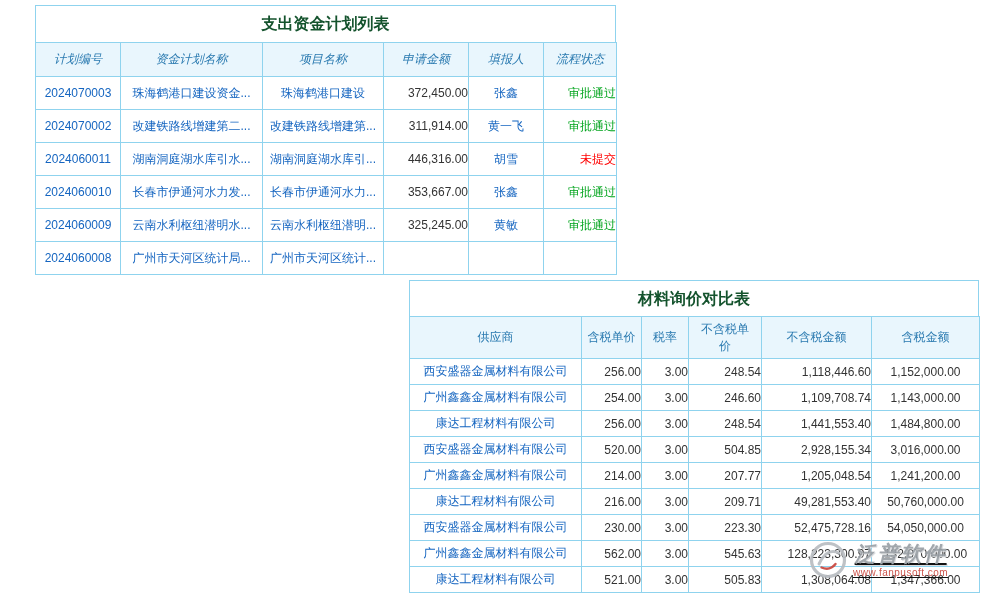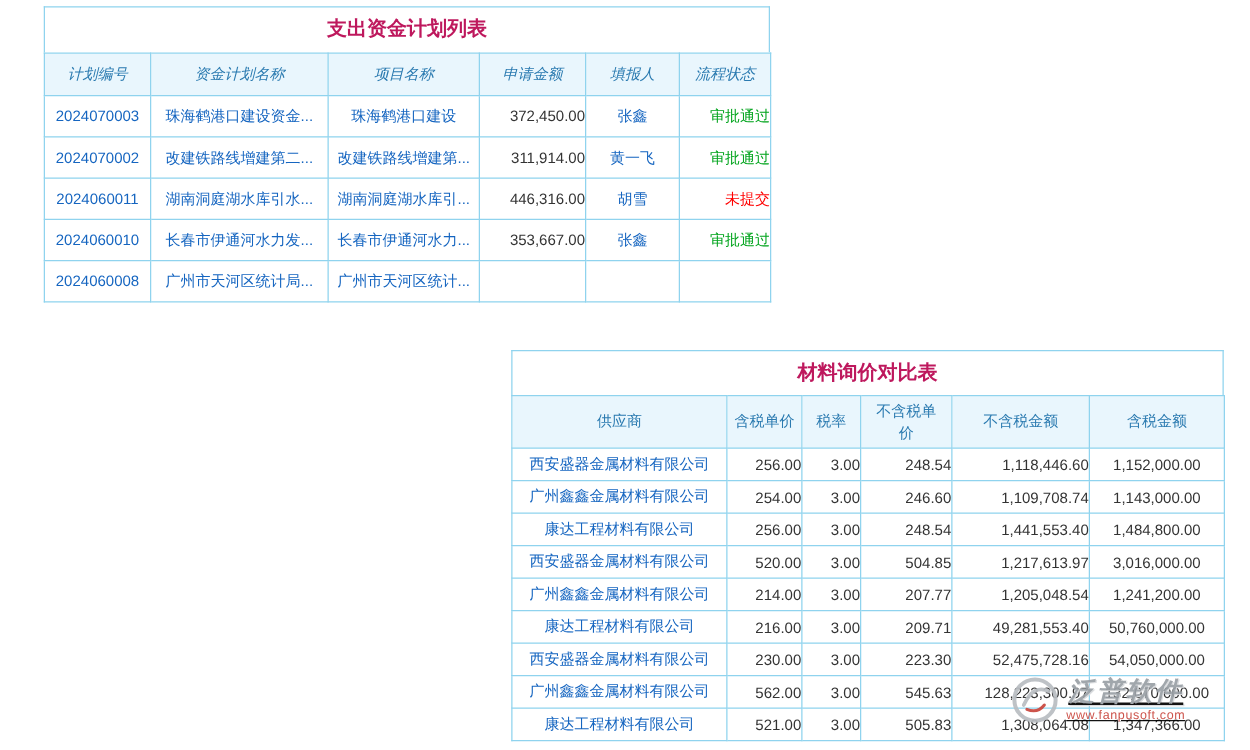--- a/index.html
+++ b/index.html
@@ -5,21 +5,21 @@
   html,body{margin:0;padding:0;}
   body{
     width:1000px;height:600px;position:relative;overflow:hidden;
     background:#ffffff;
     font-family:"Liberation Sans","DejaVu Sans",sans-serif;
   }
   .panel-title{
     border:1px solid var(--border,#8fd3ee);
     border-bottom:none;
     height:36px;line-height:36px;text-align:center;
-    font-size:16px;font-weight:bold;color:#be185d;
+    font-size:16px;font-weight:bold;color:#14532d;
     background:#fff;
   }
   .grid{width:100%;border-collapse:collapse;table-layout:fixed;font-size:12px;background:#fff;}
   .grid th,.grid td{
     border:1px solid var(--border,#8fd3ee);
     overflow:hidden;white-space:nowrap;text-overflow:ellipsis;
     padding:0;
   }
   .grid th{
     background:var(--header-bg,#e9f6fd);
@@ -114,20 +114,28 @@
       </tr>
         <tr>
         <td class="cell-link al-center">2024060010</td>
         <td class="cell-link al-left">长春市伊通河水力发...</td>
         <td class="cell-link al-left">长春市伊通河水力...</td>
         <td class="cell-num al-right">353,667.00</td>
         <td class="cell-link al-center">张鑫</td>
         <td class="cell-status approved">审批通过</td>
       </tr>
         <tr>
+        <td class="cell-link al-center">2024060009</td>
+        <td class="cell-link al-left">云南水利枢纽潜明水...</td>
+        <td class="cell-link al-left">云南水利枢纽潜明...</td>
+        <td class="cell-num al-right">325,245.00</td>
+        <td class="cell-link al-center">黄敏</td>
+        <td class="cell-status approved">审批通过</td>
+      </tr>
+        <tr>
         <td class="cell-link al-center">2024060008</td>
         <td class="cell-link al-left">广州市天河区统计局...</td>
         <td class="cell-link al-left">广州市天河区统计...</td>
         <td class="cell-num al-right"></td>
         <td class="cell-link al-center"></td>
         <td class="cell-status"></td>
       </tr>
       </tbody>
   </table>
 </section>
@@ -177,21 +185,21 @@
         <td class="cell-num al-right">3.00</td>
         <td class="cell-num al-right">248.54</td>
         <td class="cell-num al-right">1,441,553.40</td>
         <td class="cell-num al-center">1,484,800.00</td>
       </tr>
         <tr>
         <td class="cell-link al-center">西安盛器金属材料有限公司</td>
         <td class="cell-num al-right">520.00</td>
         <td class="cell-num al-right">3.00</td>
         <td class="cell-num al-right">504.85</td>
-        <td class="cell-num al-right">1,217,613.97</td>
+        <td class="cell-num al-right">2,928,155.34</td>
         <td class="cell-num al-center">3,016,000.00</td>
       </tr>
         <tr>
         <td class="cell-link al-center">广州鑫鑫金属材料有限公司</td>
         <td class="cell-num al-right">214.00</td>
         <td class="cell-num al-right">3.00</td>
         <td class="cell-num al-right">207.77</td>
         <td class="cell-num al-right">1,205,048.54</td>
         <td class="cell-num al-center">1,241,200.00</td>
       </tr>

